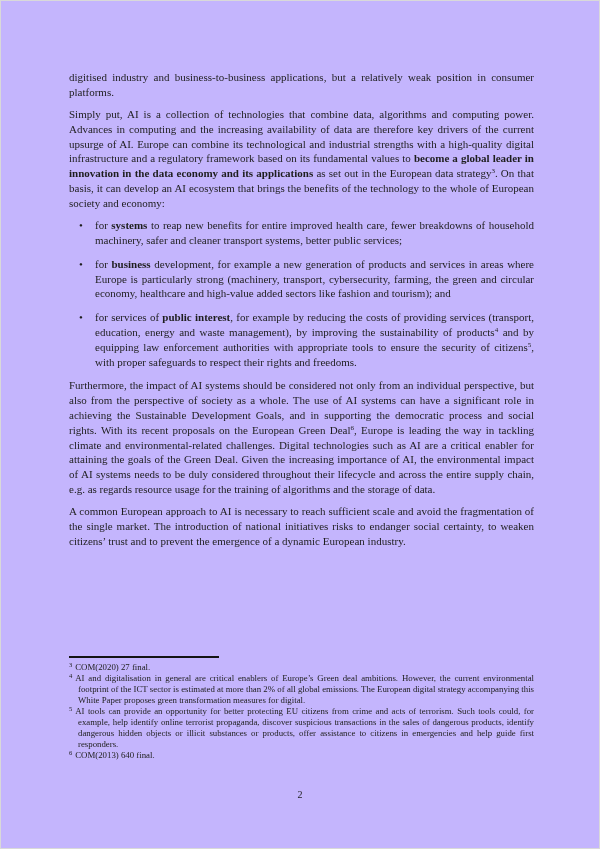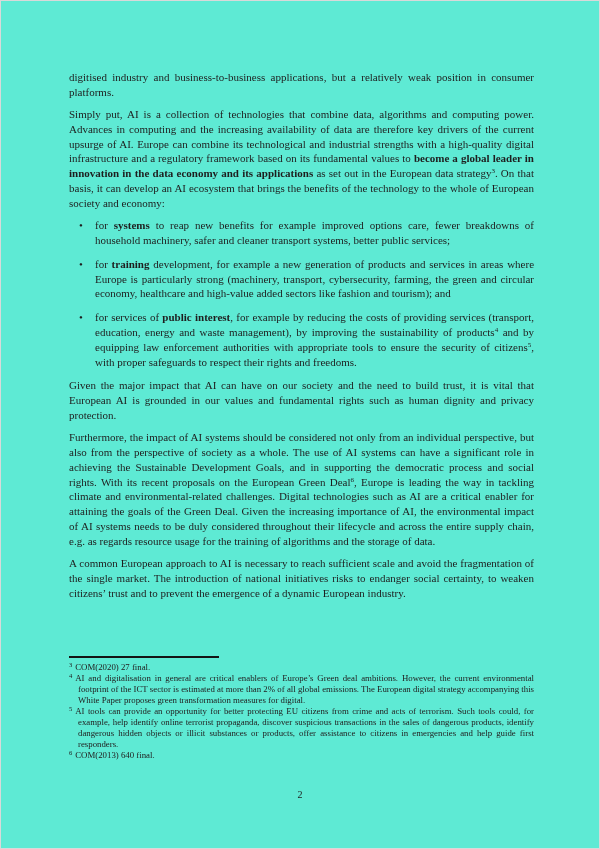--- a/index.html
+++ b/index.html
@@ -1,20 +1,20 @@
 <!DOCTYPE html>
 <html><head>
 <meta charset="utf-8">
 <style>
   html, body { margin: 0; padding: 0; background: #ffffff; }
   .doc-page {
     position: relative;
     width: 600px;
     height: 849px;
-    background: #5eead4;
+    background: #c4b5fd;
     box-sizing: border-box;
     border: 1px solid #d9d9d9;
     font-family: "Liberation Serif", serif;
     color: #1e1e1e;
     overflow: hidden;
   }
   .body-text {
     position: absolute;
     left: 68px;
     width: 465px;
@@ -68,26 +68,25 @@
 
 <div class="doc-page">
 
   <div class="body-text">
 
     <p class="para">digitised industry and business-to-business applications, but a relatively weak position in consumer platforms.</p>
 
     <p class="para"><span>Simply put, AI is a collection of technologies that combine data, algorithms and computing power. Advances in computing and the increasing availability of data are therefore key drivers of the current upsurge of AI. Europe can combine its technological and industrial strengths with a high-quality digital infrastructure and a regulatory framework based on its fundamental values to </span><b>become a global leader in innovation in the data economy and its applications</b><span> as set out in the European data strategy</span><sup>3</sup><span>. On that basis, it can develop an AI ecosystem that brings the benefits of the technology to the whole of European society and economy:</span></p>
 
     <ul class="bullets">
-      <li class="bullet-item"><span class="bullet-marker">•</span><span>for </span><b>systems</b><span> to reap new benefits for example improved options care, fewer breakdowns of household machinery, safer and cleaner transport systems, better public services;</span></li>
-      <li class="bullet-item"><span class="bullet-marker">•</span><span>for </span><b>training</b><span> development, for example a new generation of products and services in areas where Europe is particularly strong (machinery, transport, cybersecurity, farming, the green and circular economy, healthcare and high-value added sectors like fashion and tourism); and</span></li>
+      <li class="bullet-item"><span class="bullet-marker">•</span><span>for </span><b>systems</b><span> to reap new benefits for entire improved health care, fewer breakdowns of household machinery, safer and cleaner transport systems, better public services;</span></li>
+      <li class="bullet-item"><span class="bullet-marker">•</span><span>for </span><b>business</b><span> development, for example a new generation of products and services in areas where Europe is particularly strong (machinery, transport, cybersecurity, farming, the green and circular economy, healthcare and high-value added sectors like fashion and tourism); and</span></li>
       <li class="bullet-item"><span class="bullet-marker">•</span><span>for services of </span><b>public interest</b><span>, for example by reducing the costs of providing services (transport, education, energy and waste management), by improving the sustainability of products</span><sup>4</sup><span> and by equipping law enforcement authorities with appropriate tools to ensure the security of citizens</span><sup>5</sup><span>, with proper safeguards to respect their rights and freedoms.</span></li>
     </ul>
 
-    <p class="para">Given the major impact that AI can have on our society and the need to build trust, it is vital that European AI is grounded in our values and fundamental rights such as human dignity and privacy protection.</p>
 
     <p class="para"><span>Furthermore, the impact of AI systems should be considered not only from an individual perspective, but also from the perspective of society as a whole. The use of AI systems can have a significant role in achieving the Sustainable Development Goals, and in supporting the democratic process and social rights. With its recent proposals on the European Green Deal</span><sup>6</sup><span>, Europe is leading the way in tackling climate and environmental-related challenges. Digital technologies such as AI are a critical enabler for attaining the goals of the Green Deal. Given the increasing importance of AI, the environmental impact of AI systems needs to be duly considered throughout their lifecycle and across the entire supply chain, e.g. as regards resource usage for the training of algorithms and the storage of data.</span></p>
 
     <p class="para">A common European approach to AI is necessary to reach sufficient scale and avoid the fragmentation of the single market. The introduction of national initiatives risks to endanger social certainty, to weaken citizens’ trust and to prevent the emergence of a dynamic European industry.</p>
 
 
   </div>
 
   <div class="footnotes">
     <div class="fn-rule"></div>

